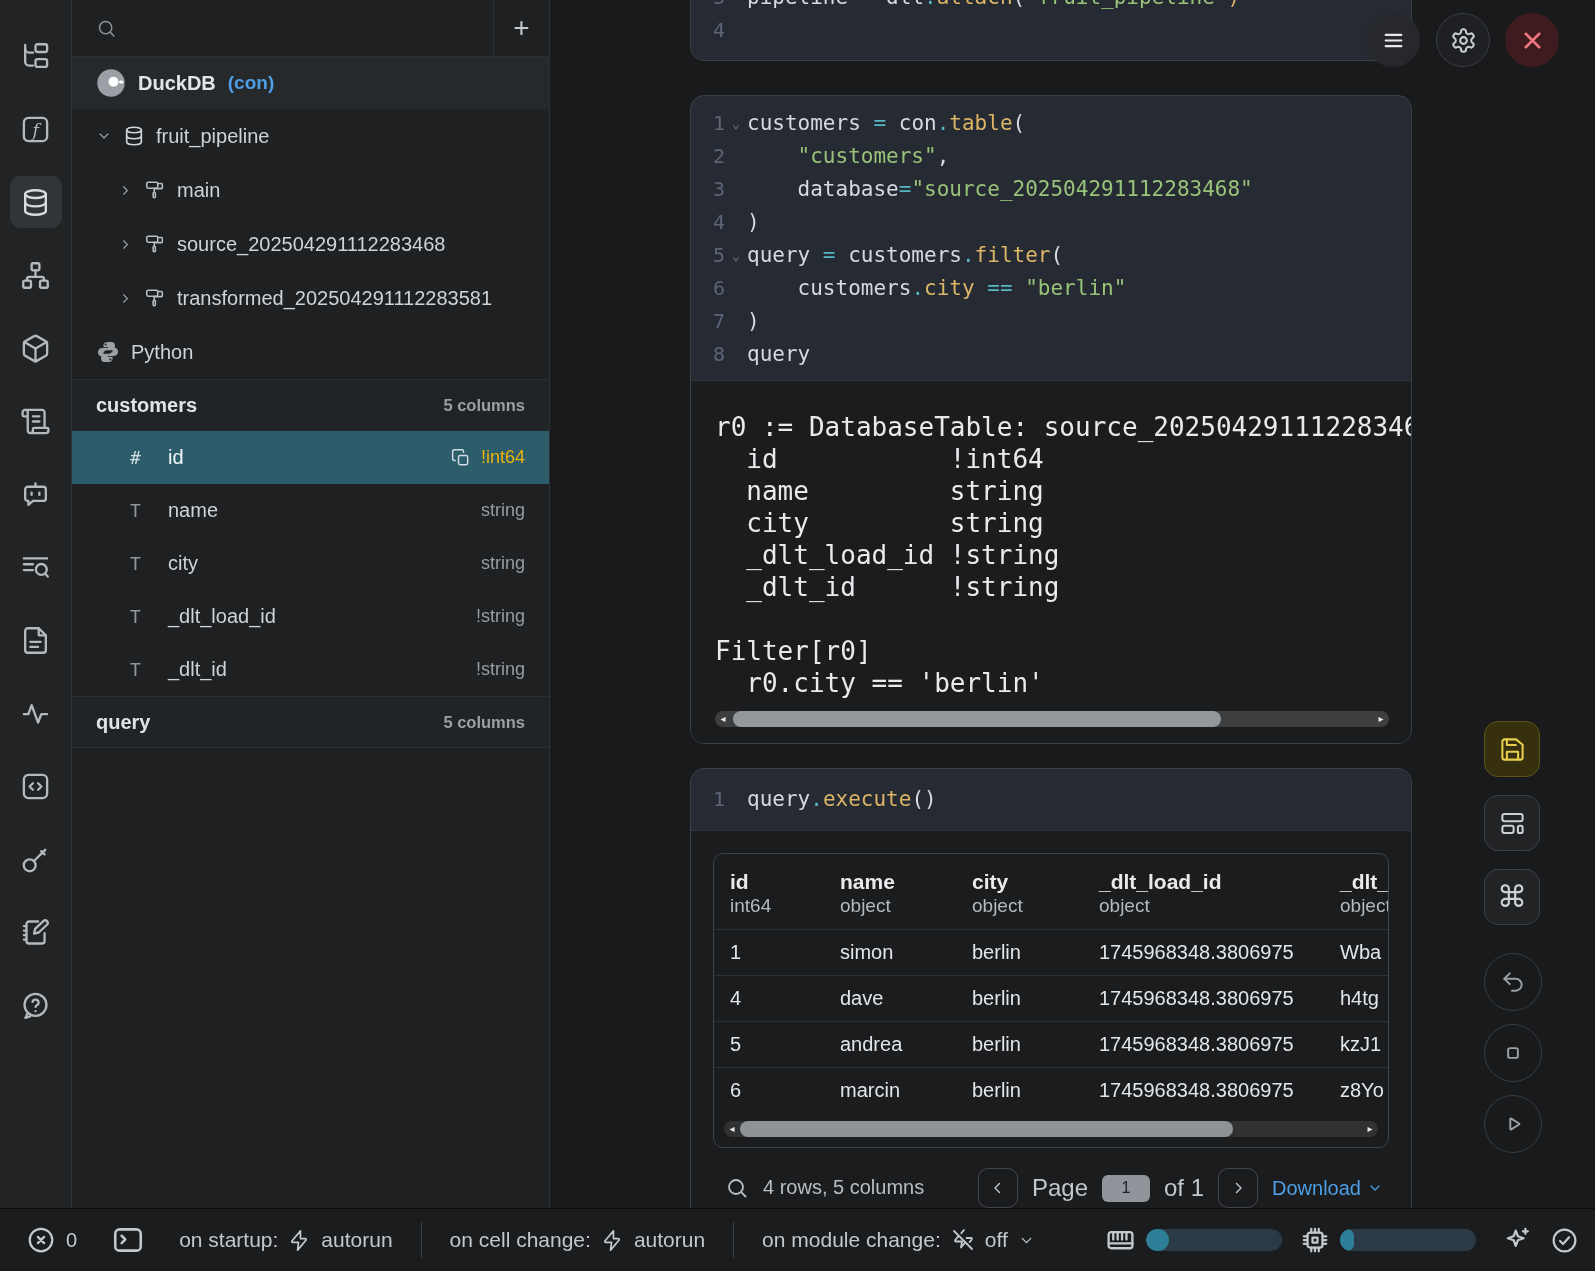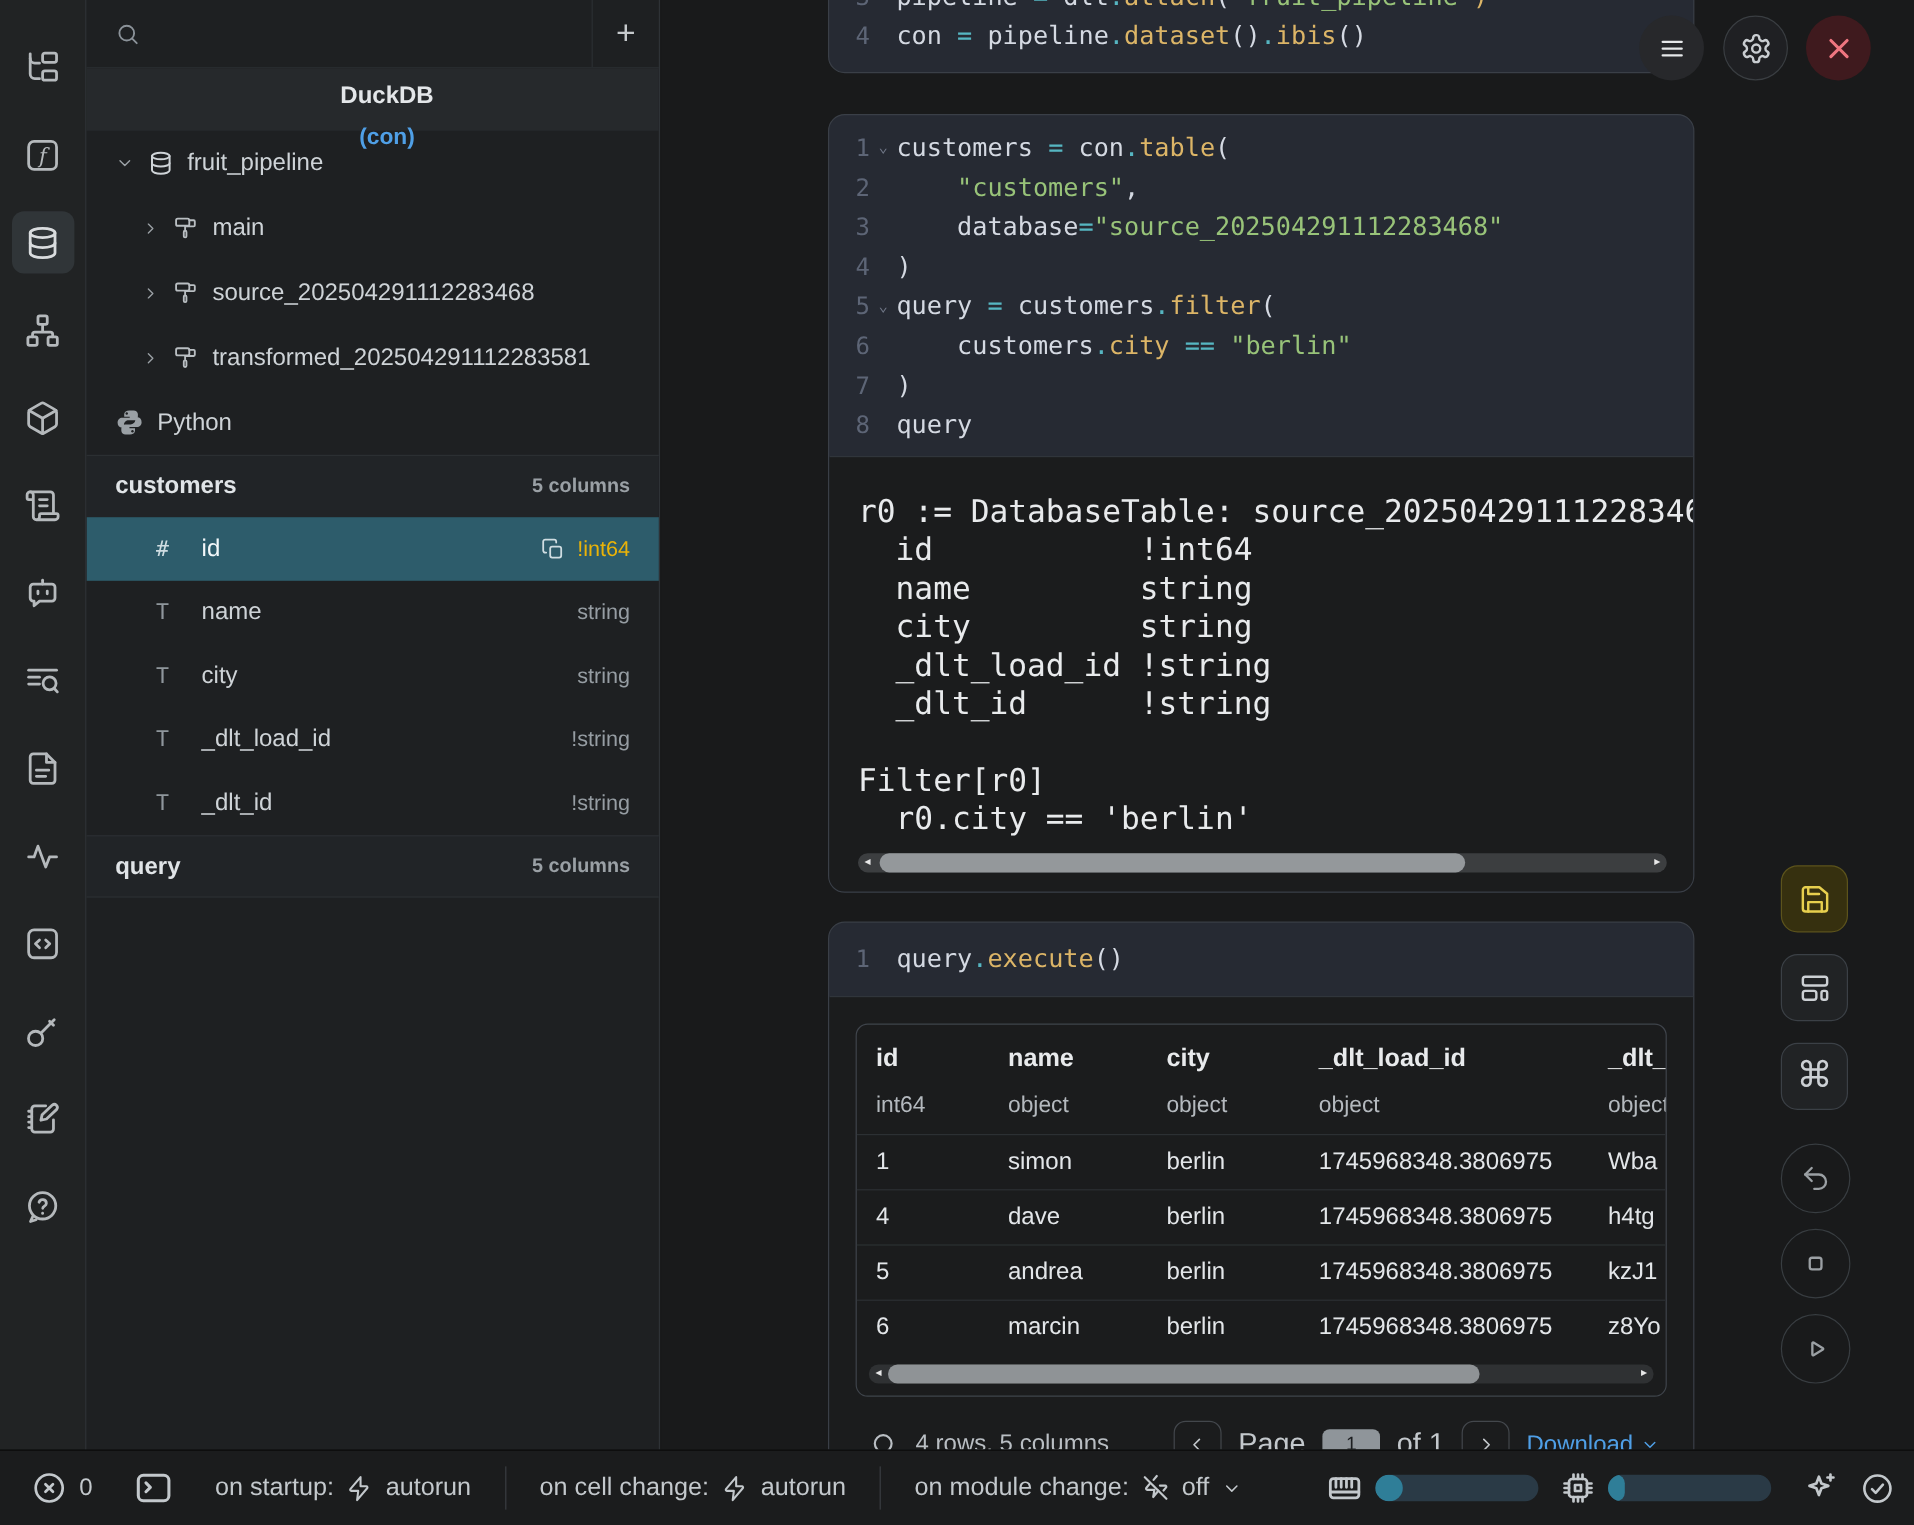--- a/index.html
+++ b/index.html
@@ -18,21 +18,21 @@
   .sidebar { position:absolute; left:72px; top:0; bottom:63px; width:478px; background:#1e2022; border-right:1px solid #2e3236; z-index:9; }
   .panel-header { height:79px; border-bottom:1px solid #2b2f32; display:flex; align-items:center; justify-content:space-between; padding:0 26px 0 24px; }
   .panel-title { font-size:21px; font-weight:bold; letter-spacing:.4px; color:#dde1e5; }
   .icon-btn { background:none; border:none; color:#c6cacd; cursor:pointer; display:flex; align-items:center; justify-content:center; }
   .search-row { height:57px; border-bottom:1px solid #2b2f32; display:flex; align-items:stretch; }
   .search-left { flex:1; display:flex; align-items:center; padding-left:24px; gap:14px; }
   .search-left svg { width:21px; height:21px; color:#8b9299; }
   .search-input { flex:1; background:transparent; border:none; outline:none; color:#d4d8db; font-size:20px; font-family:"Liberation Sans",sans-serif; }
   .search-input::placeholder { color:#8b9299; }
   .add-btn { width:56px; border:none; border-left:1px solid #2b2f32; background:transparent; color:#c6cacd; font-size:28px; font-weight:300; line-height:1; cursor:pointer; }
-  .engine-row { height:52px; background:#26292c; display:flex; align-items:center; padding-left:24px; gap:12px;flex-direction:column; }
+  .engine-row { height:52px; background:#26292c; display:flex; align-items:center; padding-left:24px; gap:12px; }
   .engine-name { font-size:20px; font-weight:bold; color:#e3e6e9; }
   .engine-conn { font-size:19px; font-weight:bold; color:#4f9fe6; }
   .trow { height:54px; display:flex; align-items:center; padding-left:24px; gap:11px; font-size:20px; color:#ced3d7; cursor:pointer; }
   .trow .chev { width:16px; height:16px; color:#9aa0a5; flex:none; }
   .trow .nic { width:22px; height:22px; color:#cfd4d8; flex:none; }
   .trow.schema { padding-left:46px; }
   .trow.schema .chev { width:15px; height:15px; }
   .trow.schema .sic { width:22px; height:22px; color:#b9bec2; stroke-width:1.7; }
   .tlabel { white-space:nowrap; }
   .bold { font-weight:normal; }
@@ -71,21 +71,21 @@
   #schema-scroll { margin-right:22px; }
   #cell-3 { top:768px; height:472px; }
   #cell-3 .editor { padding:14px 0 14px 10px; }
   #cell-3 .cell-output { padding:22px 24px 0 22px; height:100%; }
 
   
   .tbox { width:676px; border:1px solid #3f444b; border-radius:10px; overflow:hidden; }
   .tgrid { display:grid; grid-template-columns:110px 132px 127px 241px 180px; padding-left:16px; }
   .thead { padding-top:16px; padding-bottom:12px; }
   .thn { font-size:21px; font-weight:bold; color:#e8eaec; white-space:nowrap; }
-  .tht { font-size:19px; color:#b4b9be; margin-top:17px; white-space:nowrap; }
+  .tht { font-size:19px; color:#b4b9be; margin-top:1px; white-space:nowrap; }
   .trw { border-top:1px solid #2c3033; height:46px; align-items:center; }
   .tdc { font-size:20px; color:#e3e6e9; white-space:nowrap; }
   .tbox .hscroll { margin:8px 10px 10px; background:#2f3133; }
   .tbox .hscroll .thumb { background:#8f9396; }
   .tfooter { margin-top:18px; height:44px; display:flex; align-items:center; color:#b9bec3; }
   .tfooter .fleft { display:flex; align-items:flex-start; gap:14px; margin-left:12px; }
   .tfooter .fleft svg { width:24px; height:24px; color:#b9bec3; }
   .tfooter .fsummary { font-size:20px; }
   .tfooter .fright { margin-left:auto; margin-right:4px; display:flex; align-items:center; gap:14px; }
   .pg-btn { width:40px; height:40px; border:1px solid #43474c; border-radius:10px; background:transparent; color:#c3c8cc; display:flex; align-items:center; justify-content:center; cursor:pointer; }
@@ -356,21 +356,20 @@
   <div class="cell" id="cell-1">
     <div class="editor" id="c1-editor">
         <div class="cl">
           <span class="ln">3</span>
           <span class="fold"></span>
           <span class="codeline"><span class="tw">pipeline</span><span class="tc"> = </span><span class="tw">dlt</span><span class="tc">.</span><span class="tf">attach</span><span class="tw">(</span><span class="ts">"fruit_pipeline"</span><span class="tf">)</span></span>
         </div>
         <div class="cl">
           <span class="ln">4</span>
           <span class="fold"></span>
-          <span class="codeline"><span class="tw">con</span><span class="tc"> = </span><span class="tw">pipeline</span><span class="tc">.</span><span class="tf">dataset</span><span class="tw">()</span><span class="tc">.</span><span class="tf">ibis</span><span class="tw">()</span></span>
         </div>
       </div>
   </div>
 
   <div class="cell" id="cell-2">
     <div class="editor" id="c2-editor">
         <div class="cl">
           <span class="ln">1</span>
           <span class="fold">⌄</span>
           <span class="codeline"><span class="tw">customers</span><span class="tc"> = </span><span class="tw">con</span><span class="tc">.</span><span class="tf">table</span><span class="tw">(</span></span>

